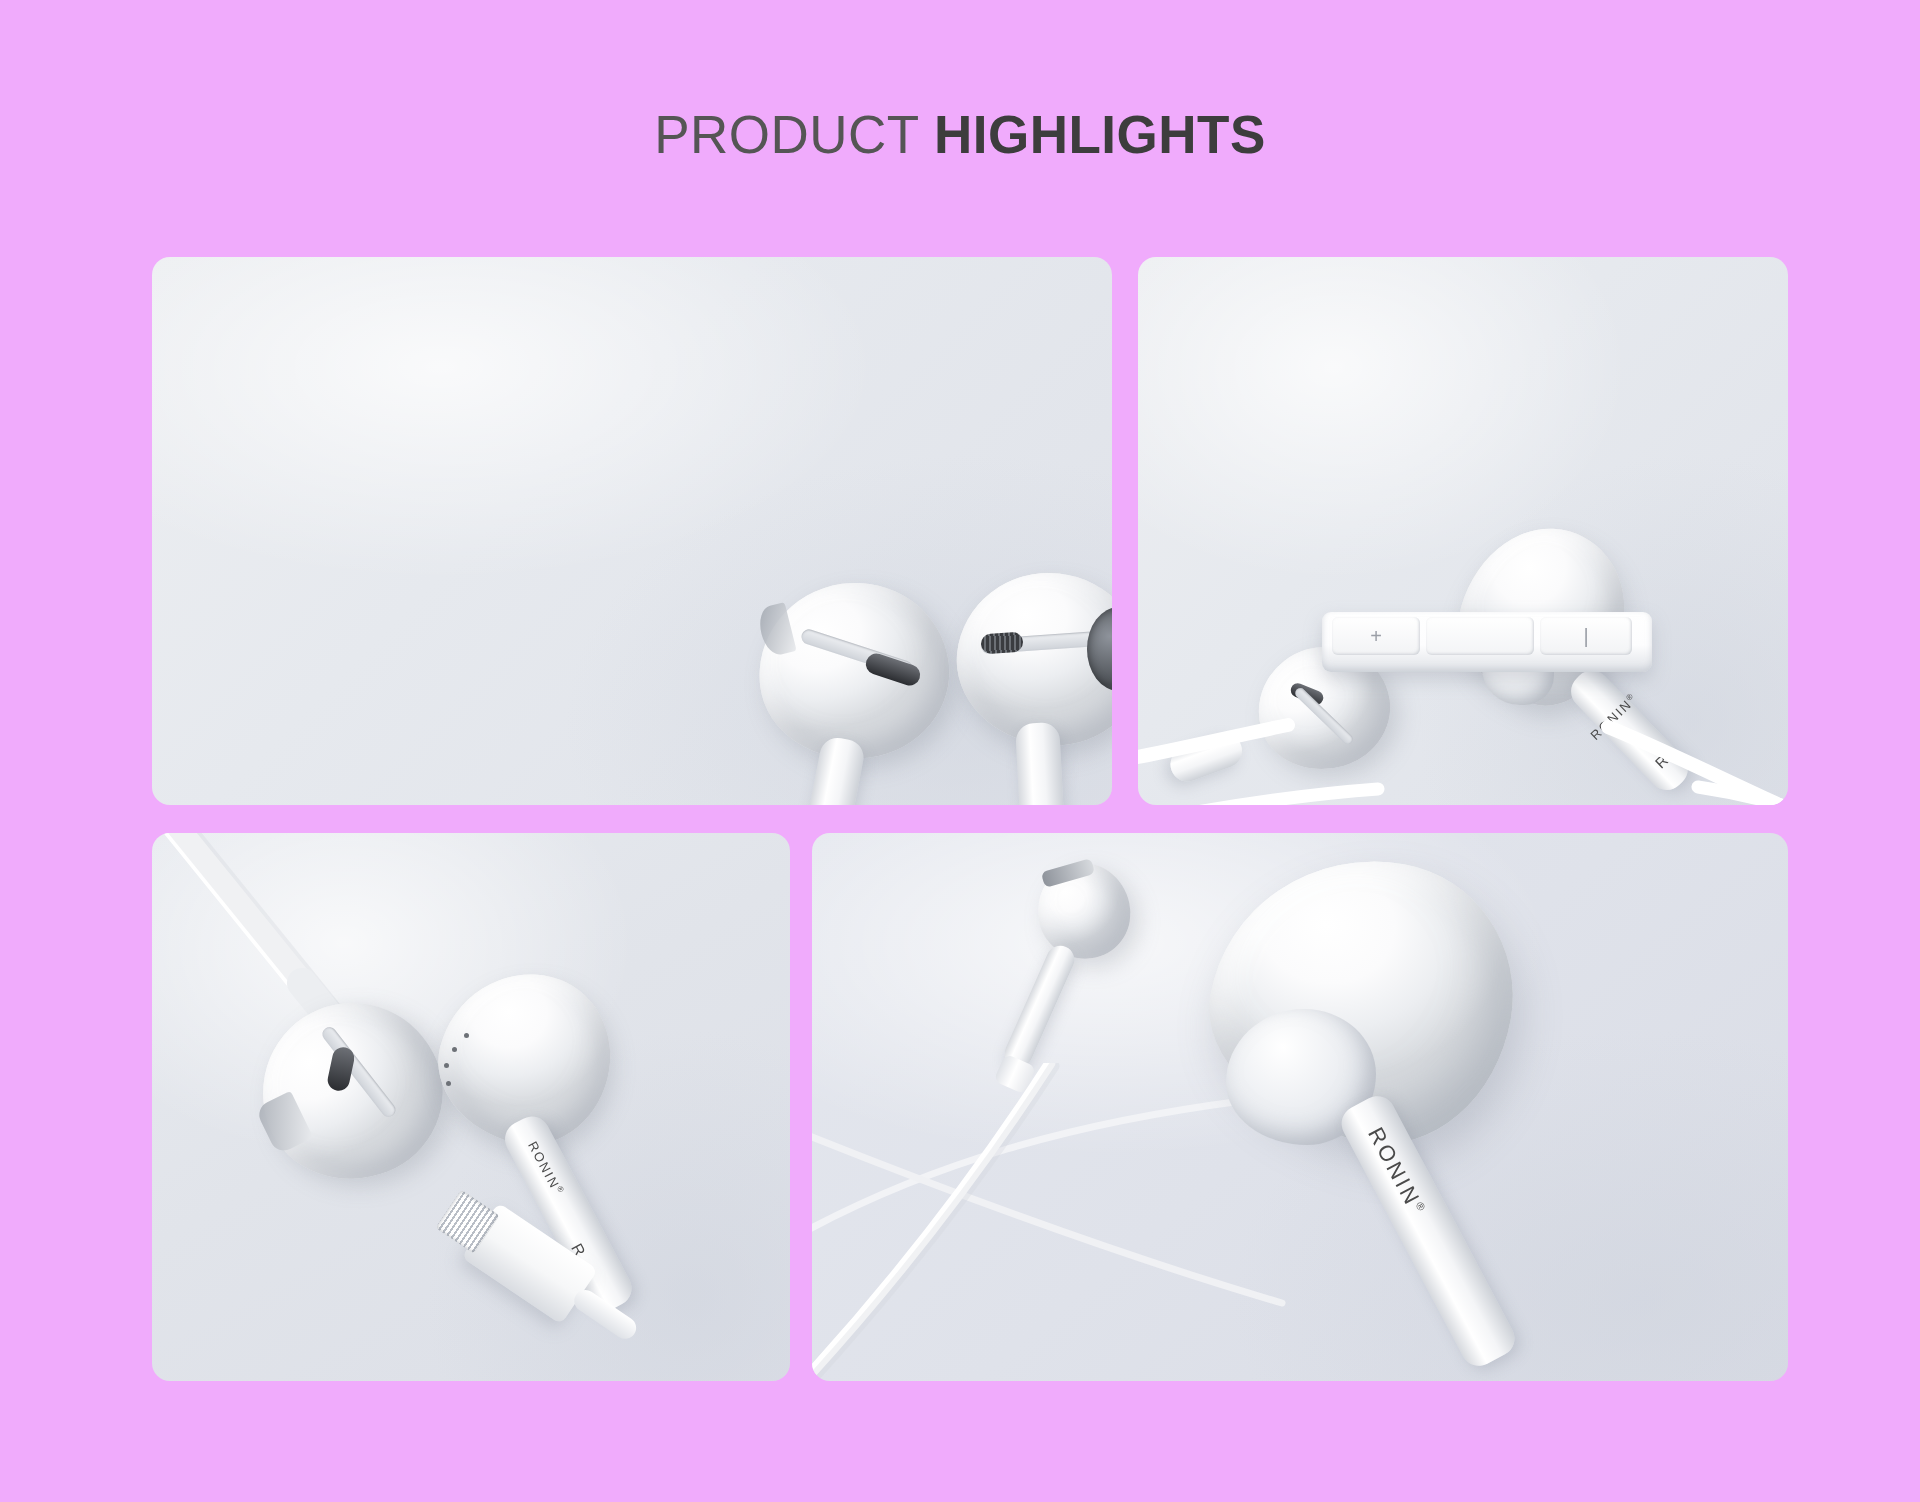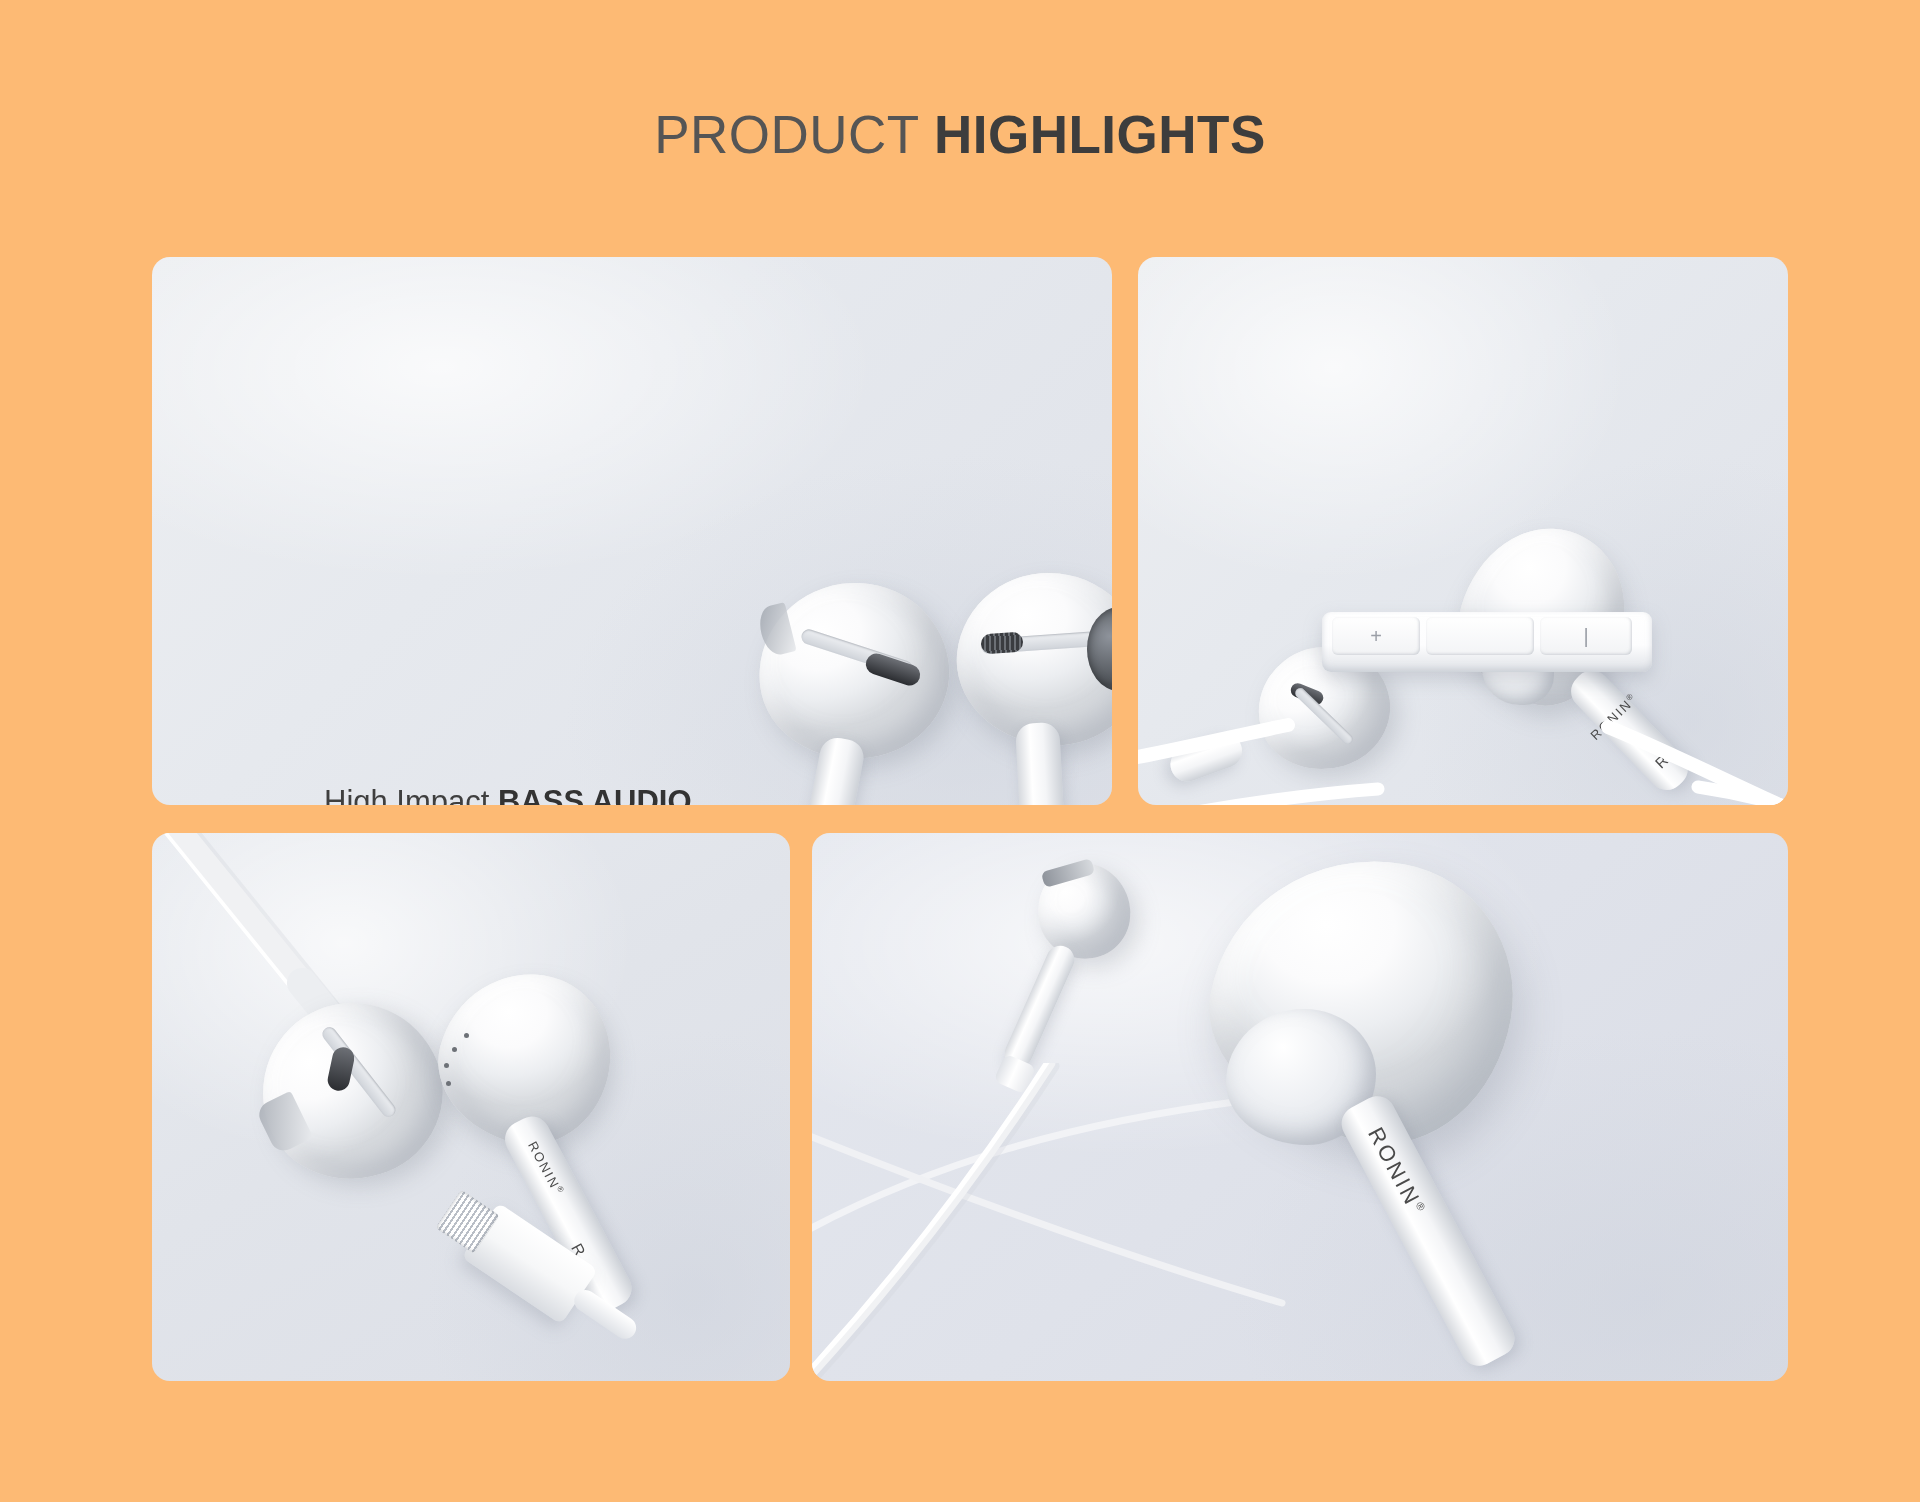--- a/index.html
+++ b/index.html
@@ -9,21 +9,21 @@
     height: 1502px;
     background: #ffffff;
     font-family: "Liberation Sans", sans-serif;
     overflow: hidden;
   }
 
   .page {
     position: relative;
     width: 1920px;
     height: 1502px;
-    background: #fdba74;
+    background: #f0abfc;
   }
 
   
   .page-title {
     position: absolute;
     top: 104px;
     left: 0;
     width: 1920px;
     text-align: center;
     font-size: 53px;
@@ -225,26 +225,20 @@
       <div class="bud-groove" style="left:44px; top:62px; width:118px; height:15px; transform:rotate(-4deg);"></div>
       <div class="bud-slot" style="left:44px; top:60px; width:42px; height:20px; transform:rotate(-4deg);
                   background:repeating-linear-gradient(90deg,#3a3c40 0 3px,#6c7076 3px 5px);"></div>
       <div style="position:absolute; left:150px; top:34px; width:64px; height:84px; border-radius:50%;
                   background:radial-gradient(circle at 35% 35%, #8e939b, #4c5055 70%, #6a6e74);
                   box-shadow: inset 0 0 10px rgba(0,0,0,.45);"></div>
       <div class="bud-stem" style="left:78px; top:150px; width:44px; height:186px; transform:rotate(-3deg); transform-origin:top center;"></div>
 
     </div>
 
-    <div class="card-text" id="bass-text">
-      <div class="headline-lg">
-        <span>High Impact </span><span class="bold">BASS AUDIO</span>
-      </div>
-
-    </div>
   </div>
 
   <div class="card" id="card-mic">
 
     <div class="art bud" style="left:90px; top:390px; width:260px; height:220px;">
       <div class="bud-head" style="left:30px; top:0; width:132px; height:122px; transform:rotate(-16deg);"></div>
       <div class="bud-slot" style="left:62px; top:40px; width:34px; height:14px; transform:rotate(22deg);"></div>
       <div class="bud-groove" style="left:58px; top:64px; width:76px; height:10px; transform:rotate(44deg);"></div>
       <div class="bud-stem" style="left:-4px; top:98px; width:34px; height:74px; transform:rotate(70deg); transform-origin:top center;"></div>
     </div>

